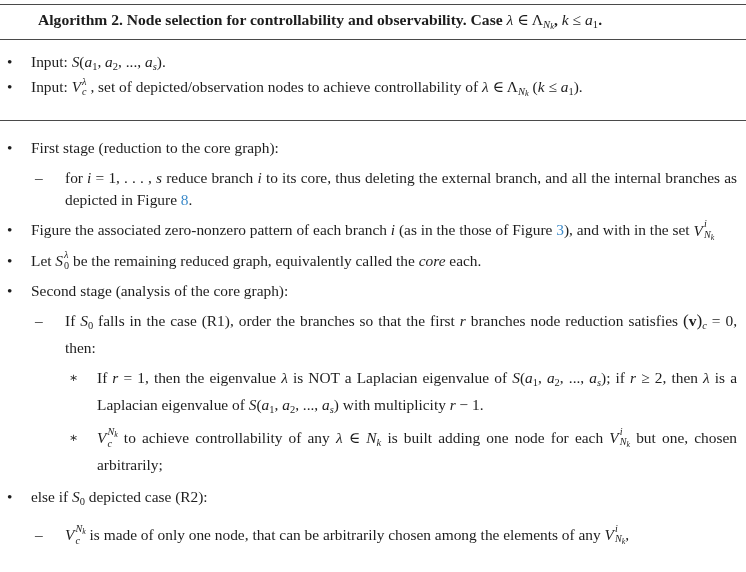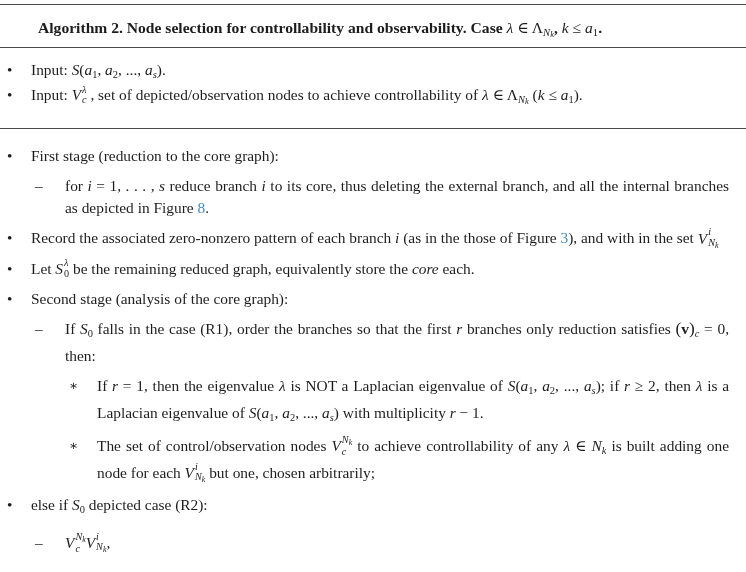--- a/index.html
+++ b/index.html
@@ -13,21 +13,21 @@
     font-family:"Liberation Serif","DejaVu Serif",serif;
     color:var(--text);
     font-size:15.4px;
   }
   .page{position:relative;width:746px;height:572px;background:#fff;}
   .rule{height:0;border:none;border-top:1.6px solid var(--rule);margin:0;width:746px;}
   .rule-top{margin-top:4px;}
   .rule-title{margin-top:2px;}
   .rule-io{margin-top:18px;}
   .title{
-    margin-top:12px;
+    margin-top:4px;
     padding:0 6px 0 38px;
     font-size:15.6px;
     line-height:21px;
     white-space:nowrap;
     font-weight:normal;
   }
   .io{padding-top:12px;}
   .io .step{margin-bottom:0;line-height:20px;}
   .steps{margin-top:16px;}
   .step{display:flex;align-items:flex-start;line-height:22px;}
@@ -37,21 +37,21 @@
   .steps .step:nth-child(9),
   .steps .step:nth-child(10){margin-bottom:11px;}
   .steps .step:last-child{margin-bottom:0;}
   .step.l1{padding-left:7px;}
   .step.l1 .mk{width:24px;}
   .step.l2{padding-left:35px;}
   .step.l2 .mk{width:30px;}
   .step.l3{padding-left:69px;}
   .step.l3 .mk{width:28px;font-size:88%;}
   .mk{flex:0 0 auto;display:inline-block;}
-  .txt{flex:1 1 auto;text-align:justify;padding-right:17px;}
+  .txt{flex:1 1 auto;text-align:justify;padding-right:9px;}
   
   .it{font-style:italic;}
   .bf{font-weight:bold;}
   .cal{font-style:italic;}
   .lk{color:var(--link);}
   .bp{font-size:112%;}
   .dn{font-size:68%;vertical-align:-0.28em;}
   .dn2{font-size:55%;vertical-align:-0.42em;}
   .dnn{font-size:78%;vertical-align:-0.25em;}
   
@@ -88,53 +88,53 @@
       <div class="step l1">
         <span class="mk">•</span>
         <span class="txt"><span>First stage (reduction to the core graph):</span></span>
       </div>
       <div class="step l2">
         <span class="mk">–</span>
         <span class="txt"><span>for </span><span class="it">i</span><span> = 1, . . . , </span><span class="it">s</span><span> reduce branch </span><span class="it">i</span><span> to its core, thus deleting the external branch, and all the internal branches as depicted in Figure </span><span class="lk">8</span><span>.</span></span>
       </div>
       <div class="step l1">
         <span class="mk">•</span>
-        <span class="txt"><span>Record the associated zero-nonzero pattern of each branch </span><span class="it">i</span><span> (as in the those of Figure </span><span class="lk">3</span><span>), and with in the set </span><span class="ss">
+        <span class="txt"><span>Figure the associated zero-nonzero pattern of each branch </span><span class="it">i</span><span> (as in the those of Figure </span><span class="lk">3</span><span>), and with in the set </span><span class="ss">
             <span class="ssbase"><span class="cal">V</span></span>
             <span class="stk">
               <span class="stku"><span class="it">i</span></span>
               <span class="stkd"><span class="it">N</span><span class="dnn it">k</span></span>
             </span>
           </span></span>
       </div>
       <div class="step l1">
         <span class="mk">•</span>
         <span class="txt"><span>Let </span><span class="ss">
             <span class="ssbase"><span class="cal">S</span></span>
             <span class="stk">
               <span class="stku"><span class="it">λ</span></span>
               <span class="stkd"><span>0</span></span>
             </span>
-          </span><span> be the remaining reduced graph, equivalently store the </span><span class="it">core</span><span> each.</span></span>
+          </span><span> be the remaining reduced graph, equivalently called the </span><span class="it">core</span><span> each.</span></span>
       </div>
       <div class="step l1">
         <span class="mk">•</span>
         <span class="txt"><span>Second stage (analysis of the core graph):</span></span>
       </div>
       <div class="step l2">
         <span class="mk">–</span>
-        <span class="txt"><span>If </span><span class="cal">S</span><span class="dn">0</span><span> falls in the case (R1), order the branches so that the first </span><span class="it">r</span><span> branches only reduction satisfies </span><span class="bp">(</span><span class="bf">v</span><span class="bp">)</span><span class="dn it">c</span><span> = 0, then:</span></span>
+        <span class="txt"><span>If </span><span class="cal">S</span><span class="dn">0</span><span> falls in the case (R1), order the branches so that the first </span><span class="it">r</span><span> branches node reduction satisfies </span><span class="bp">(</span><span class="bf">v</span><span class="bp">)</span><span class="dn it">c</span><span> = 0, then:</span></span>
       </div>
       <div class="step l3">
         <span class="mk">∗</span>
         <span class="txt"><span>If </span><span class="it">r</span><span> = 1, then the eigenvalue </span><span class="it">λ</span><span> is NOT a Laplacian eigenvalue of </span><span class="cal">S</span><span>(</span><span class="it">a</span><span class="dn">1</span><span>, </span><span class="it">a</span><span class="dn">2</span><span>, ..., </span><span class="it">a</span><span class="dn it">s</span><span>)</span><span>; if </span><span class="it">r</span><span> ≥ 2, then </span><span class="it">λ</span><span> is a Laplacian eigenvalue of </span><span class="cal">S</span><span>(</span><span class="it">a</span><span class="dn">1</span><span>, </span><span class="it">a</span><span class="dn">2</span><span>, ..., </span><span class="it">a</span><span class="dn it">s</span><span>)</span><span> with multiplicity </span><span class="it">r</span><span> − 1.</span></span>
       </div>
       <div class="step l3">
         <span class="mk">∗</span>
-        <span class="txt"><span>The set of control/observation nodes </span><span class="ss">
+        <span class="txt"><span class="ss">
             <span class="ssbase"><span class="cal">V</span></span>
             <span class="stk">
               <span class="stku"><span class="it">N</span><span class="dnn it">k</span></span>
               <span class="stkd"><span class="it">c</span></span>
             </span>
           </span><span> to achieve controllability of any </span><span class="it">λ</span><span> ∈ </span><span class="it">N</span><span class="dn it">k</span><span> is built adding one node for each </span><span class="ss">
             <span class="ssbase"><span class="cal">V</span></span>
             <span class="stk">
               <span class="stku"><span class="it">i</span></span>
               <span class="stkd"><span class="it">N</span><span class="dnn it">k</span></span>
@@ -146,21 +146,21 @@
         <span class="txt"><span>else if </span><span class="cal">S</span><span class="dn">0</span><span> depicted case (R2):</span></span>
       </div>
       <div class="step l2">
         <span class="mk">–</span>
         <span class="txt"><span class="ss">
             <span class="ssbase"><span class="cal">V</span></span>
             <span class="stk">
               <span class="stku"><span class="it">N</span><span class="dnn it">k</span></span>
               <span class="stkd"><span class="it">c</span></span>
             </span>
-          </span><span class="ss">
+          </span><span> is made of only one node, that can be arbitrarily chosen among the elements of any </span><span class="ss">
             <span class="ssbase"><span class="cal">V</span></span>
             <span class="stk">
               <span class="stku"><span class="it">i</span></span>
               <span class="stkd"><span class="it">N</span><span class="dnn it">k</span></span>
             </span>
           </span><span>,</span></span>
       </div>
     </div>
 
 </div>

